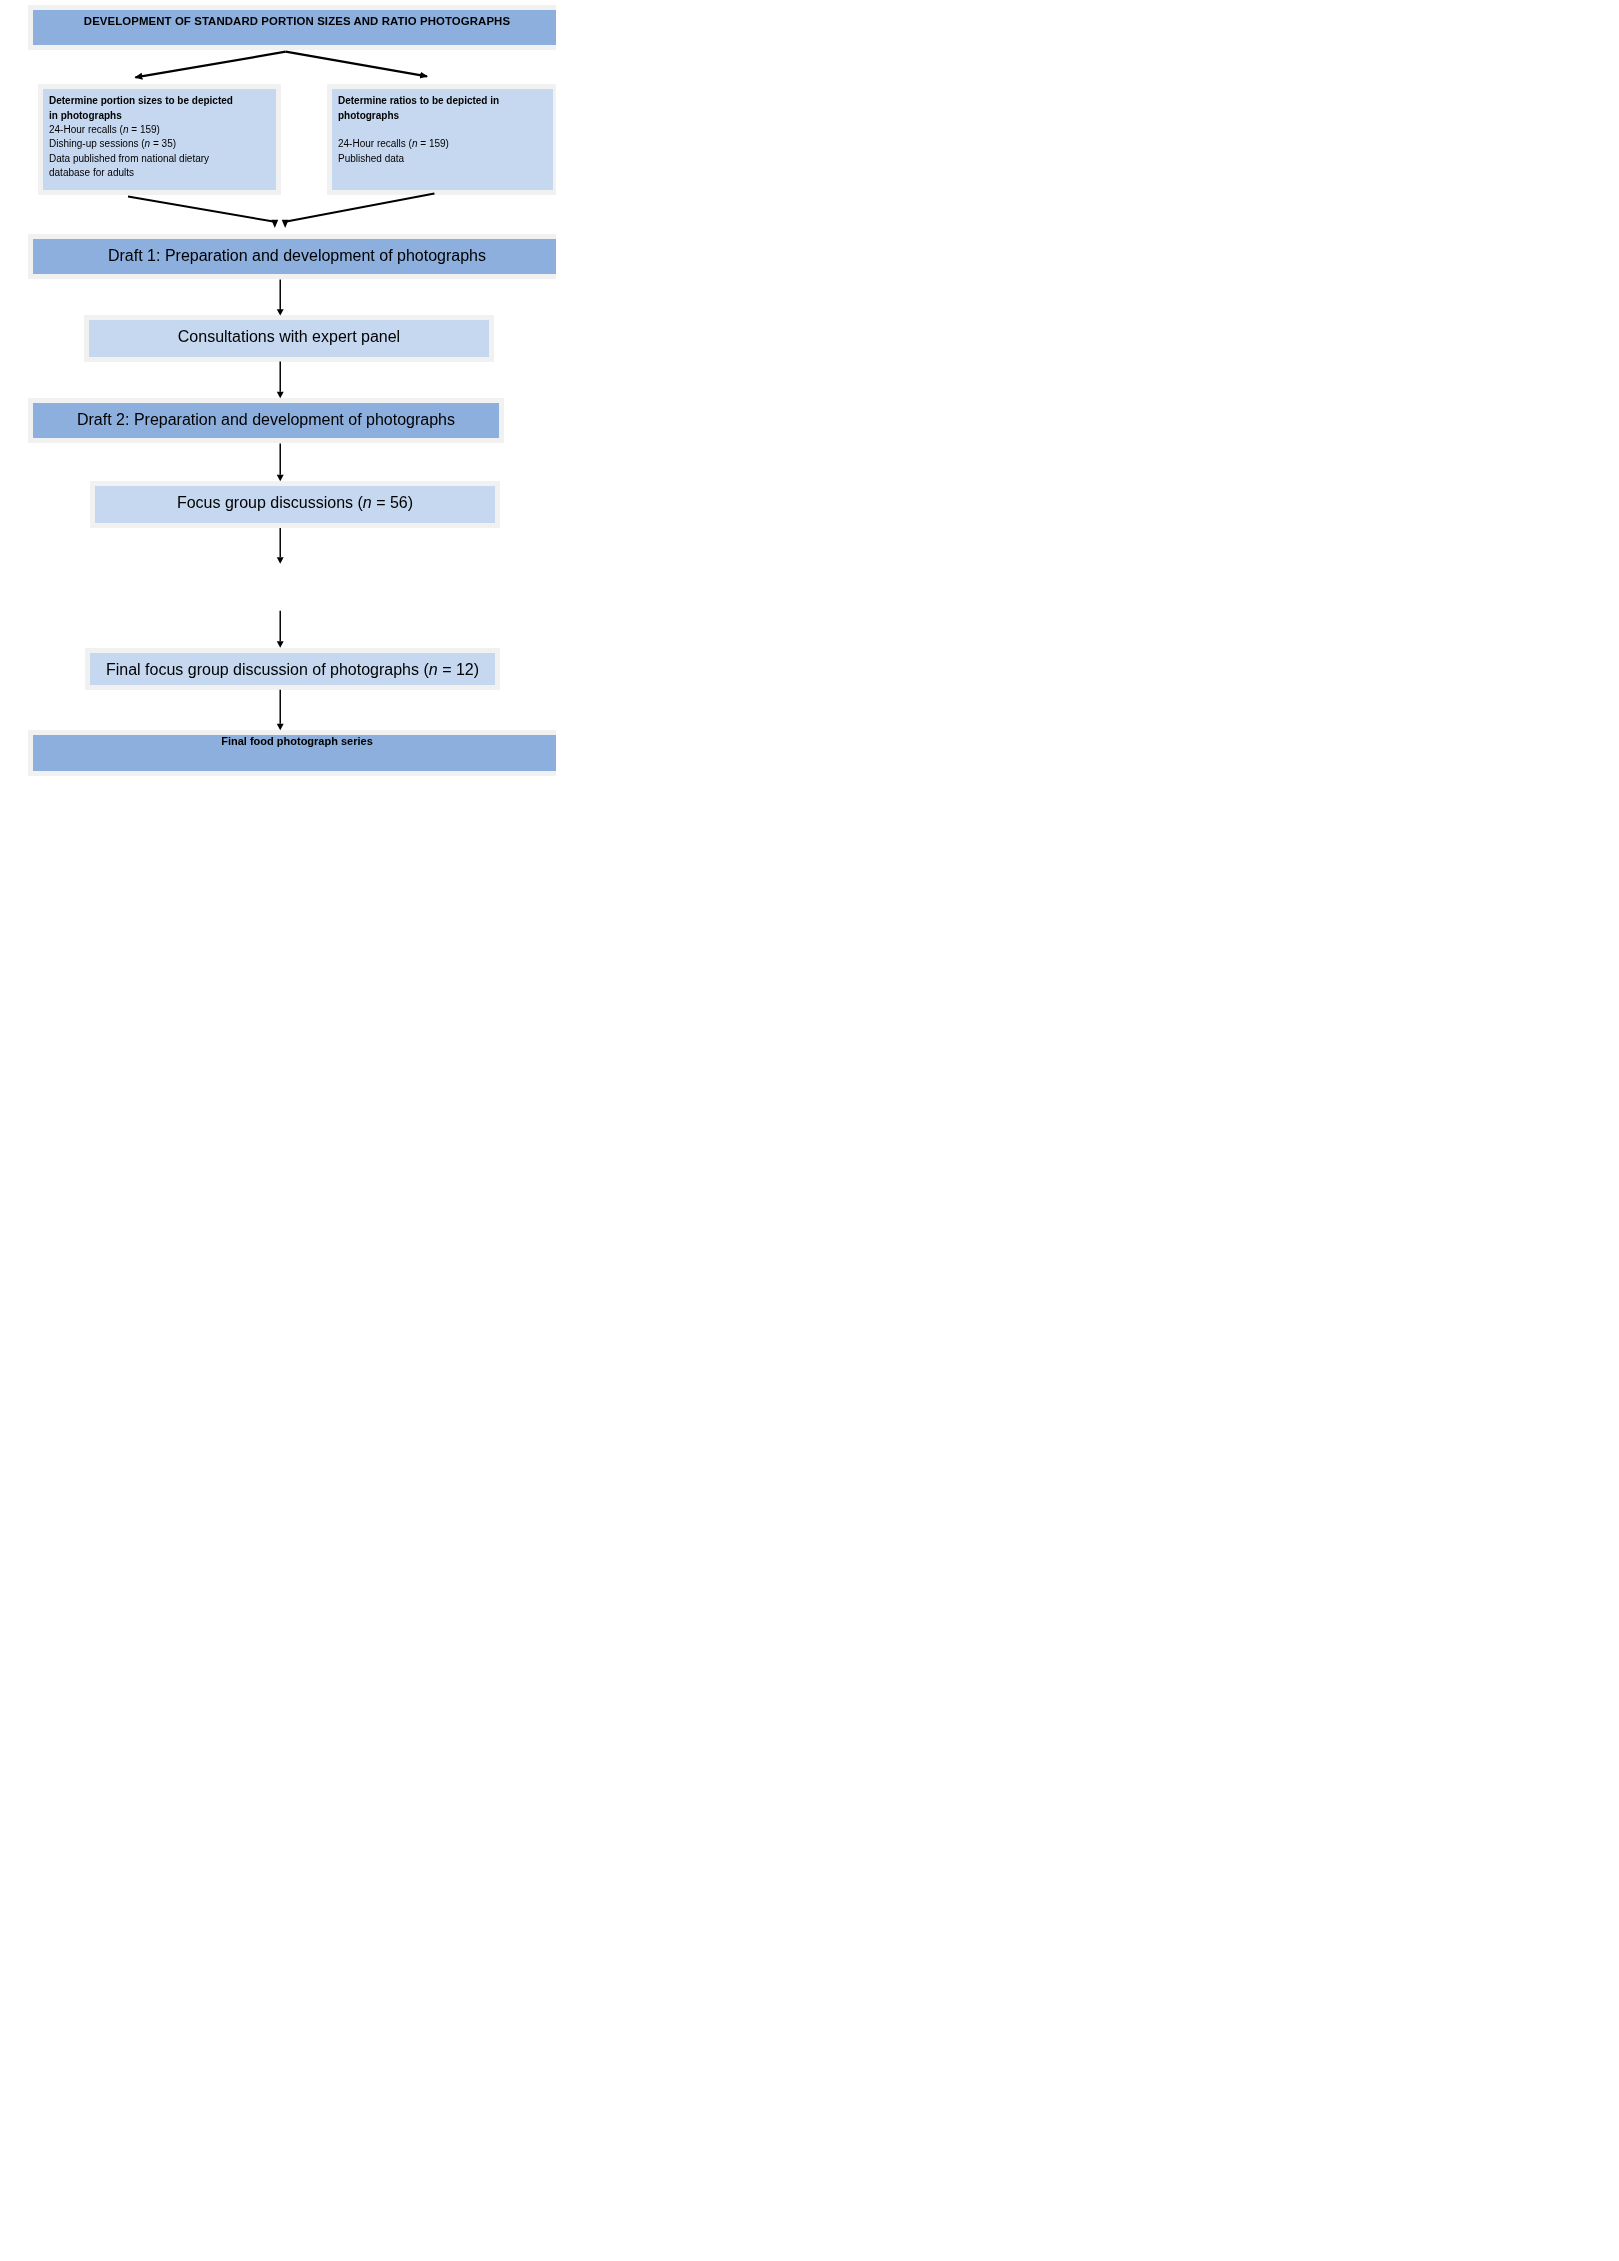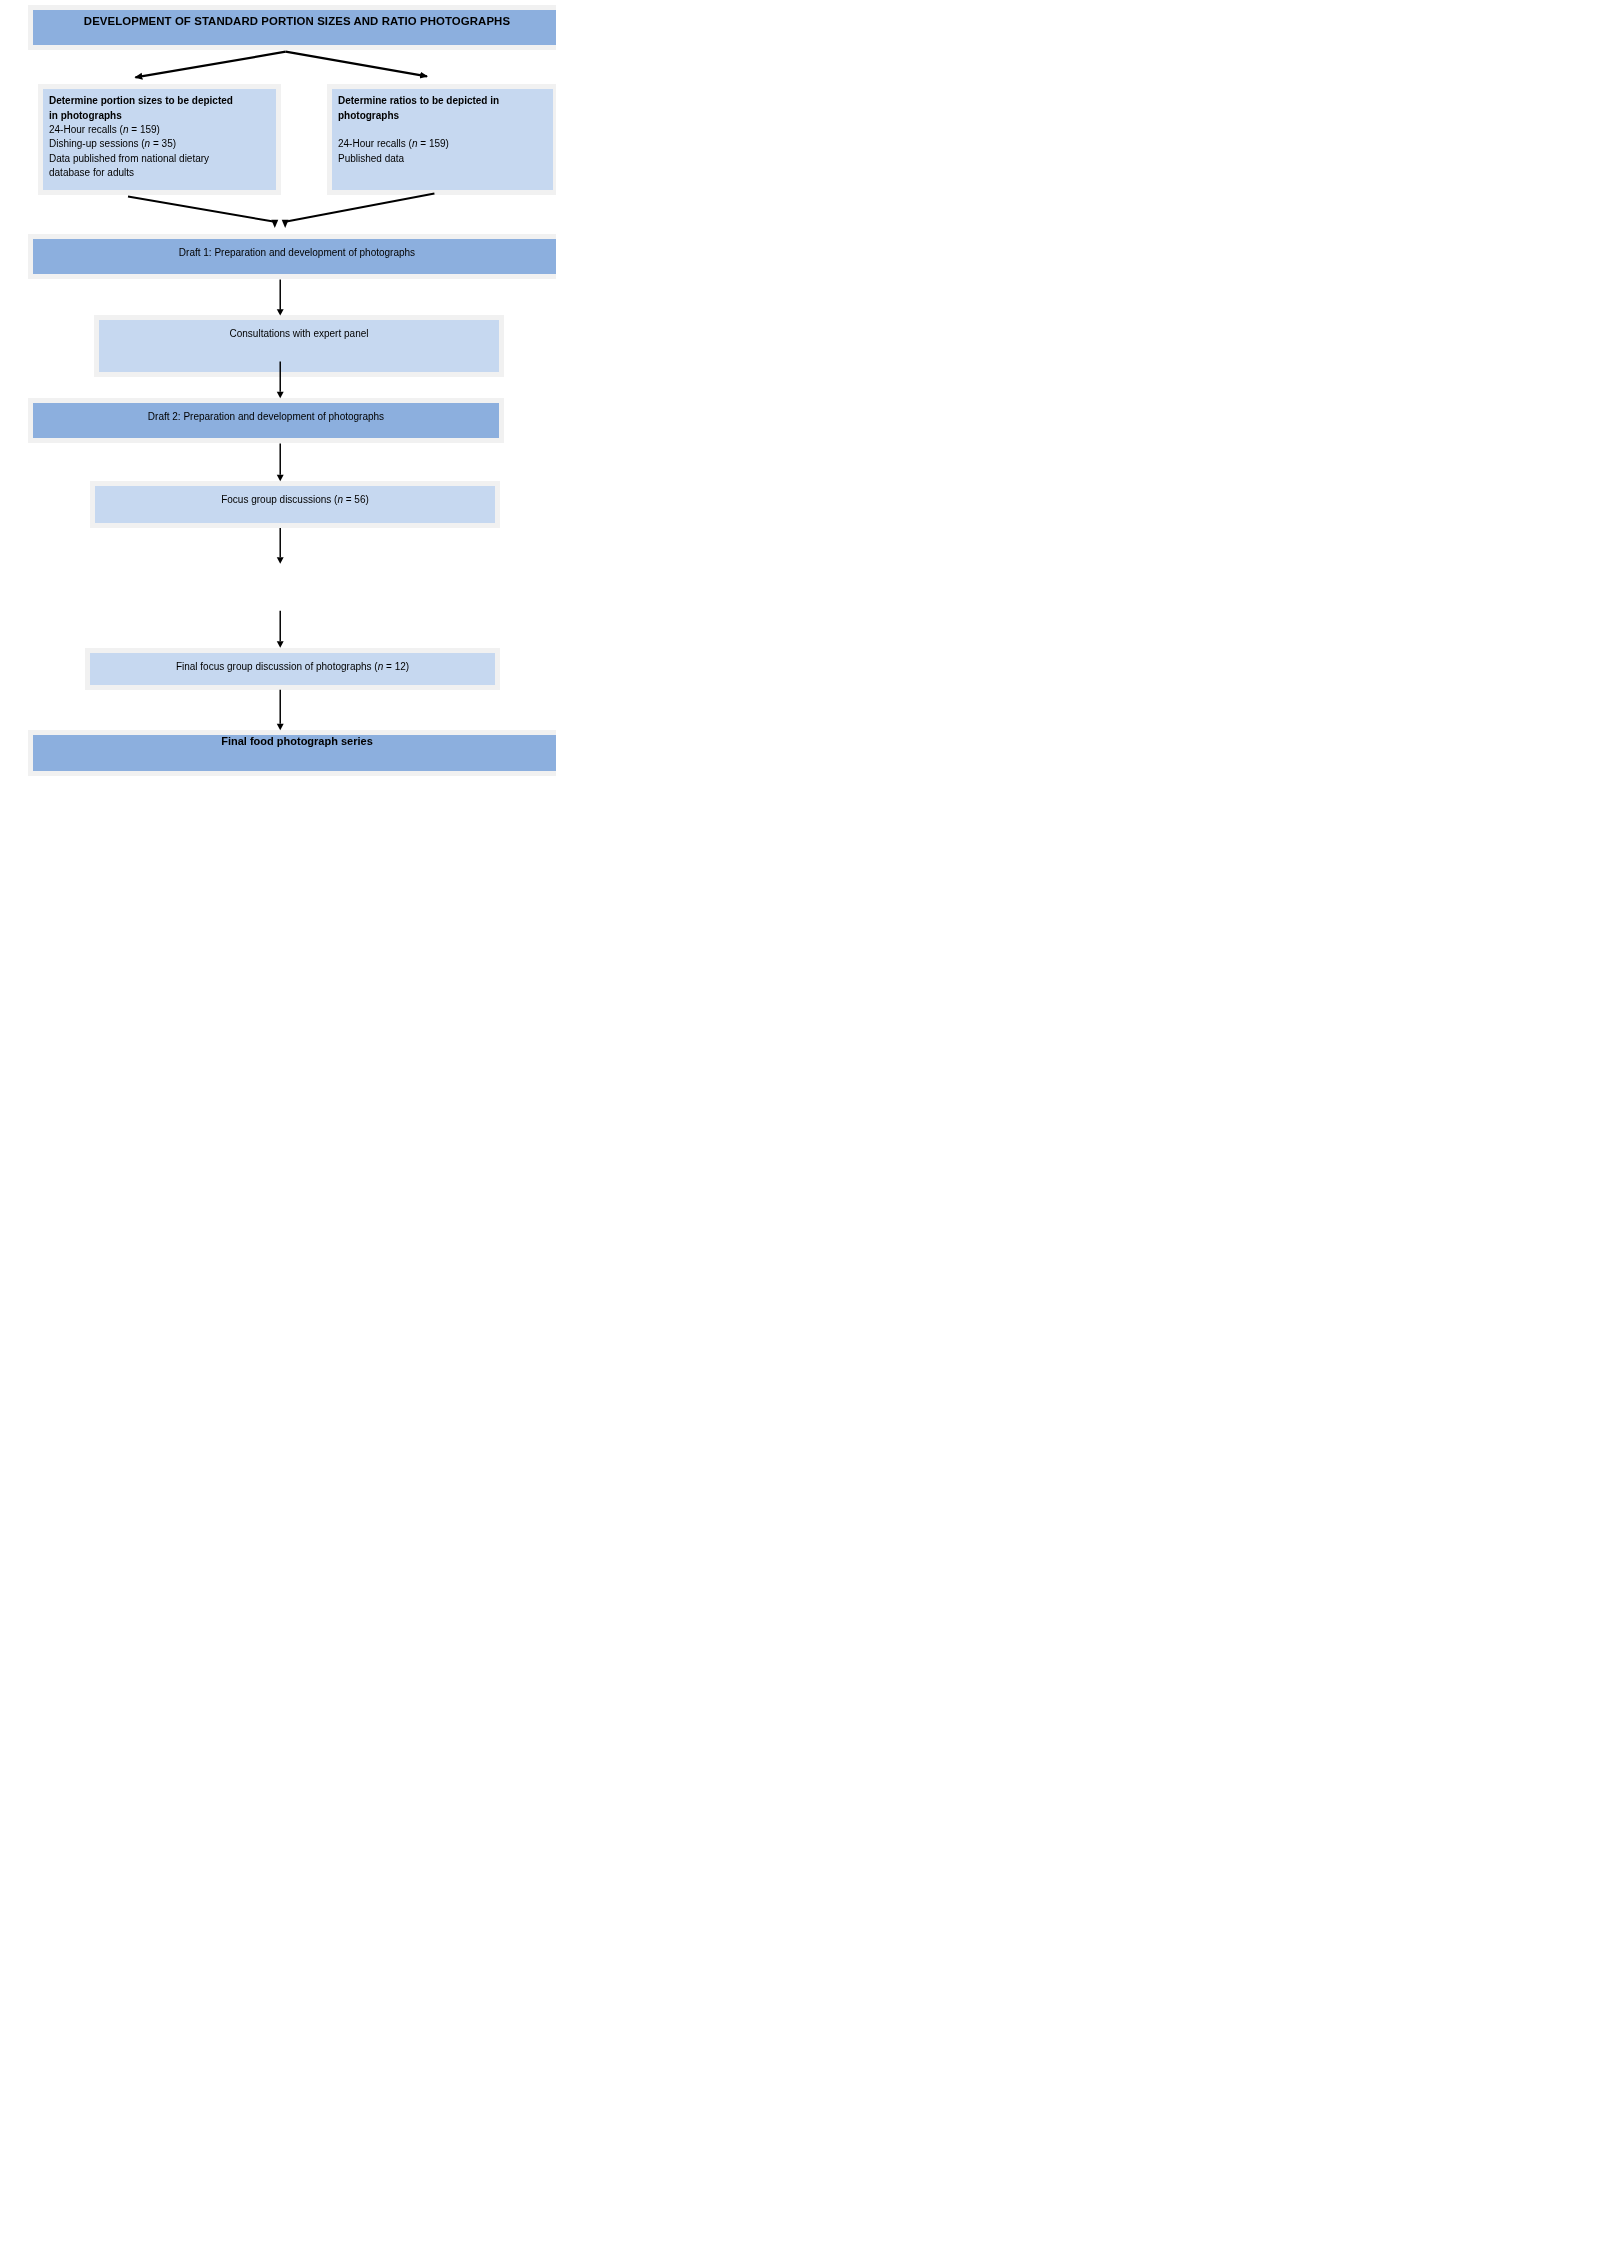--- a/index.html
+++ b/index.html
@@ -35,21 +35,21 @@
     padding-top: 5.4px;
     letter-spacing: 0.1px;
   }
   .branch-text {
     padding: 5.4px 6px 0 6px;
     font-size: 10px;
     line-height: 14.3px;
   }
   .branch-text .b { font-weight: 700; }
   .step-text {
-    font-size: 10px;
+    font-size: 16px;
     text-align: center;
     padding-top: 8.4px;
   }
   .final-text {
     font-weight: 700;
     font-size: 11px;
     text-align: center;
   }
   .i { font-style: italic; }
   .b { font-weight: 700; }
@@ -101,21 +101,21 @@
         </div>
     </div>
   </div>
 
   <div class="frame" style="left:4px; top:234px; width:538px; height:45px;">
     <div class="box dark">
       <div class="step-text"><span>Draft 1: Preparation and development of photographs</span></div>
     </div>
   </div>
 
-  <div class="frame" style="left:70px; top:315px; width:410px; height:62px;">
+  <div class="frame" style="left:60px; top:315px; width:410px; height:47px;">
     <div class="box light">
       <div class="step-text"><span>Consultations with expert panel</span></div>
     </div>
   </div>
 
   <div class="frame" style="left:4px; top:398px; width:476px; height:45px;">
     <div class="box dark">
       <div class="step-text"><span>Draft 2: Preparation and development of photographs</span></div>
     </div>
   </div>

